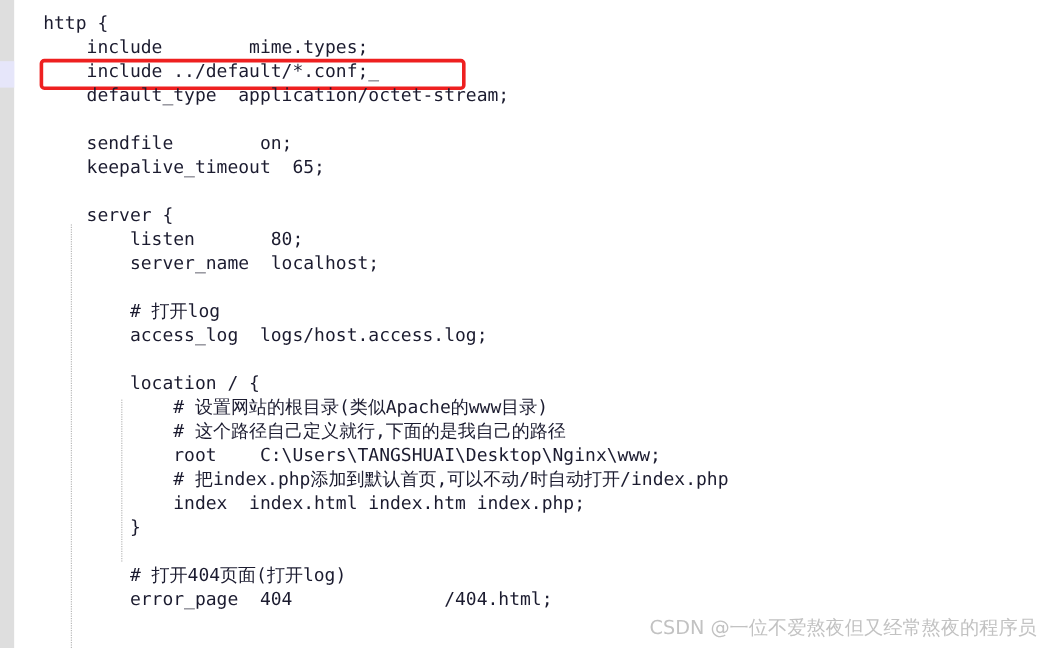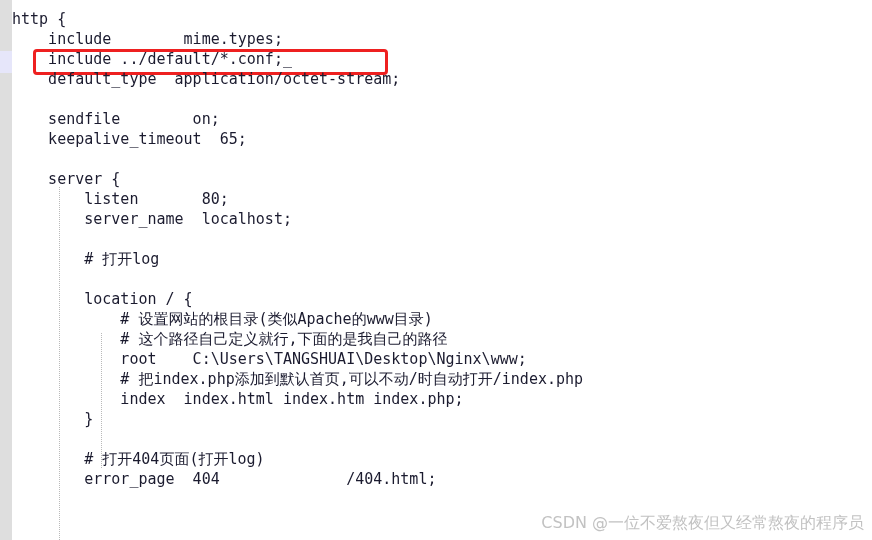--- a/index.html
+++ b/index.html
@@ -65,20 +65,21 @@
 
   .line {
     position: relative;
     height: 20px;
     line-height: 20px;
     font-size: 15px;
     color: #1b1b2f;
     white-space: pre;
     letter-spacing: 0px;
     z-index: 2;
+    margin-left: 24px;
   }
   .line.blank { color: transparent; }
 
   #watermark {
     position: absolute;
     right: 8px;
     bottom: 6px;
     font-family: "DejaVu Sans", "Liberation Sans", sans-serif;
     font-size: 16px;
     color: #c2c2c2;
@@ -105,20 +106,21 @@
     <div class="line">    default_type  application/octet-stream;</div>
     <div class="line blank"></div>
     <div class="line">    sendfile        on;</div>
     <div class="line">    keepalive_timeout  65;</div>
     <div class="line blank"></div>
     <div class="line">    server {</div>
     <div class="line">        listen       80;</div>
     <div class="line">        server_name  localhost;</div>
     <div class="line blank"></div>
     <div class="line">        # 打开log</div>
+    <div class="line">        access_log  logs/host.access.log;</div>
     <div class="line blank"></div>
     <div class="line">        location / {</div>
     <div class="line">            # 设置网站的根目录(类似Apache的www目录)</div>
     <div class="line">            # 这个路径自己定义就行,下面的是我自己的路径</div>
     <div class="line">            root    C:\Users\TANGSHUAI\Desktop\Nginx\www;</div>
     <div class="line">            # 把index.php添加到默认首页,可以不动/时自动打开/index.php</div>
     <div class="line">            index  index.html index.htm index.php;</div>
     <div class="line">        }</div>
     <div class="line blank"></div>
     <div class="line">        # 打开404页面(打开log)</div>

